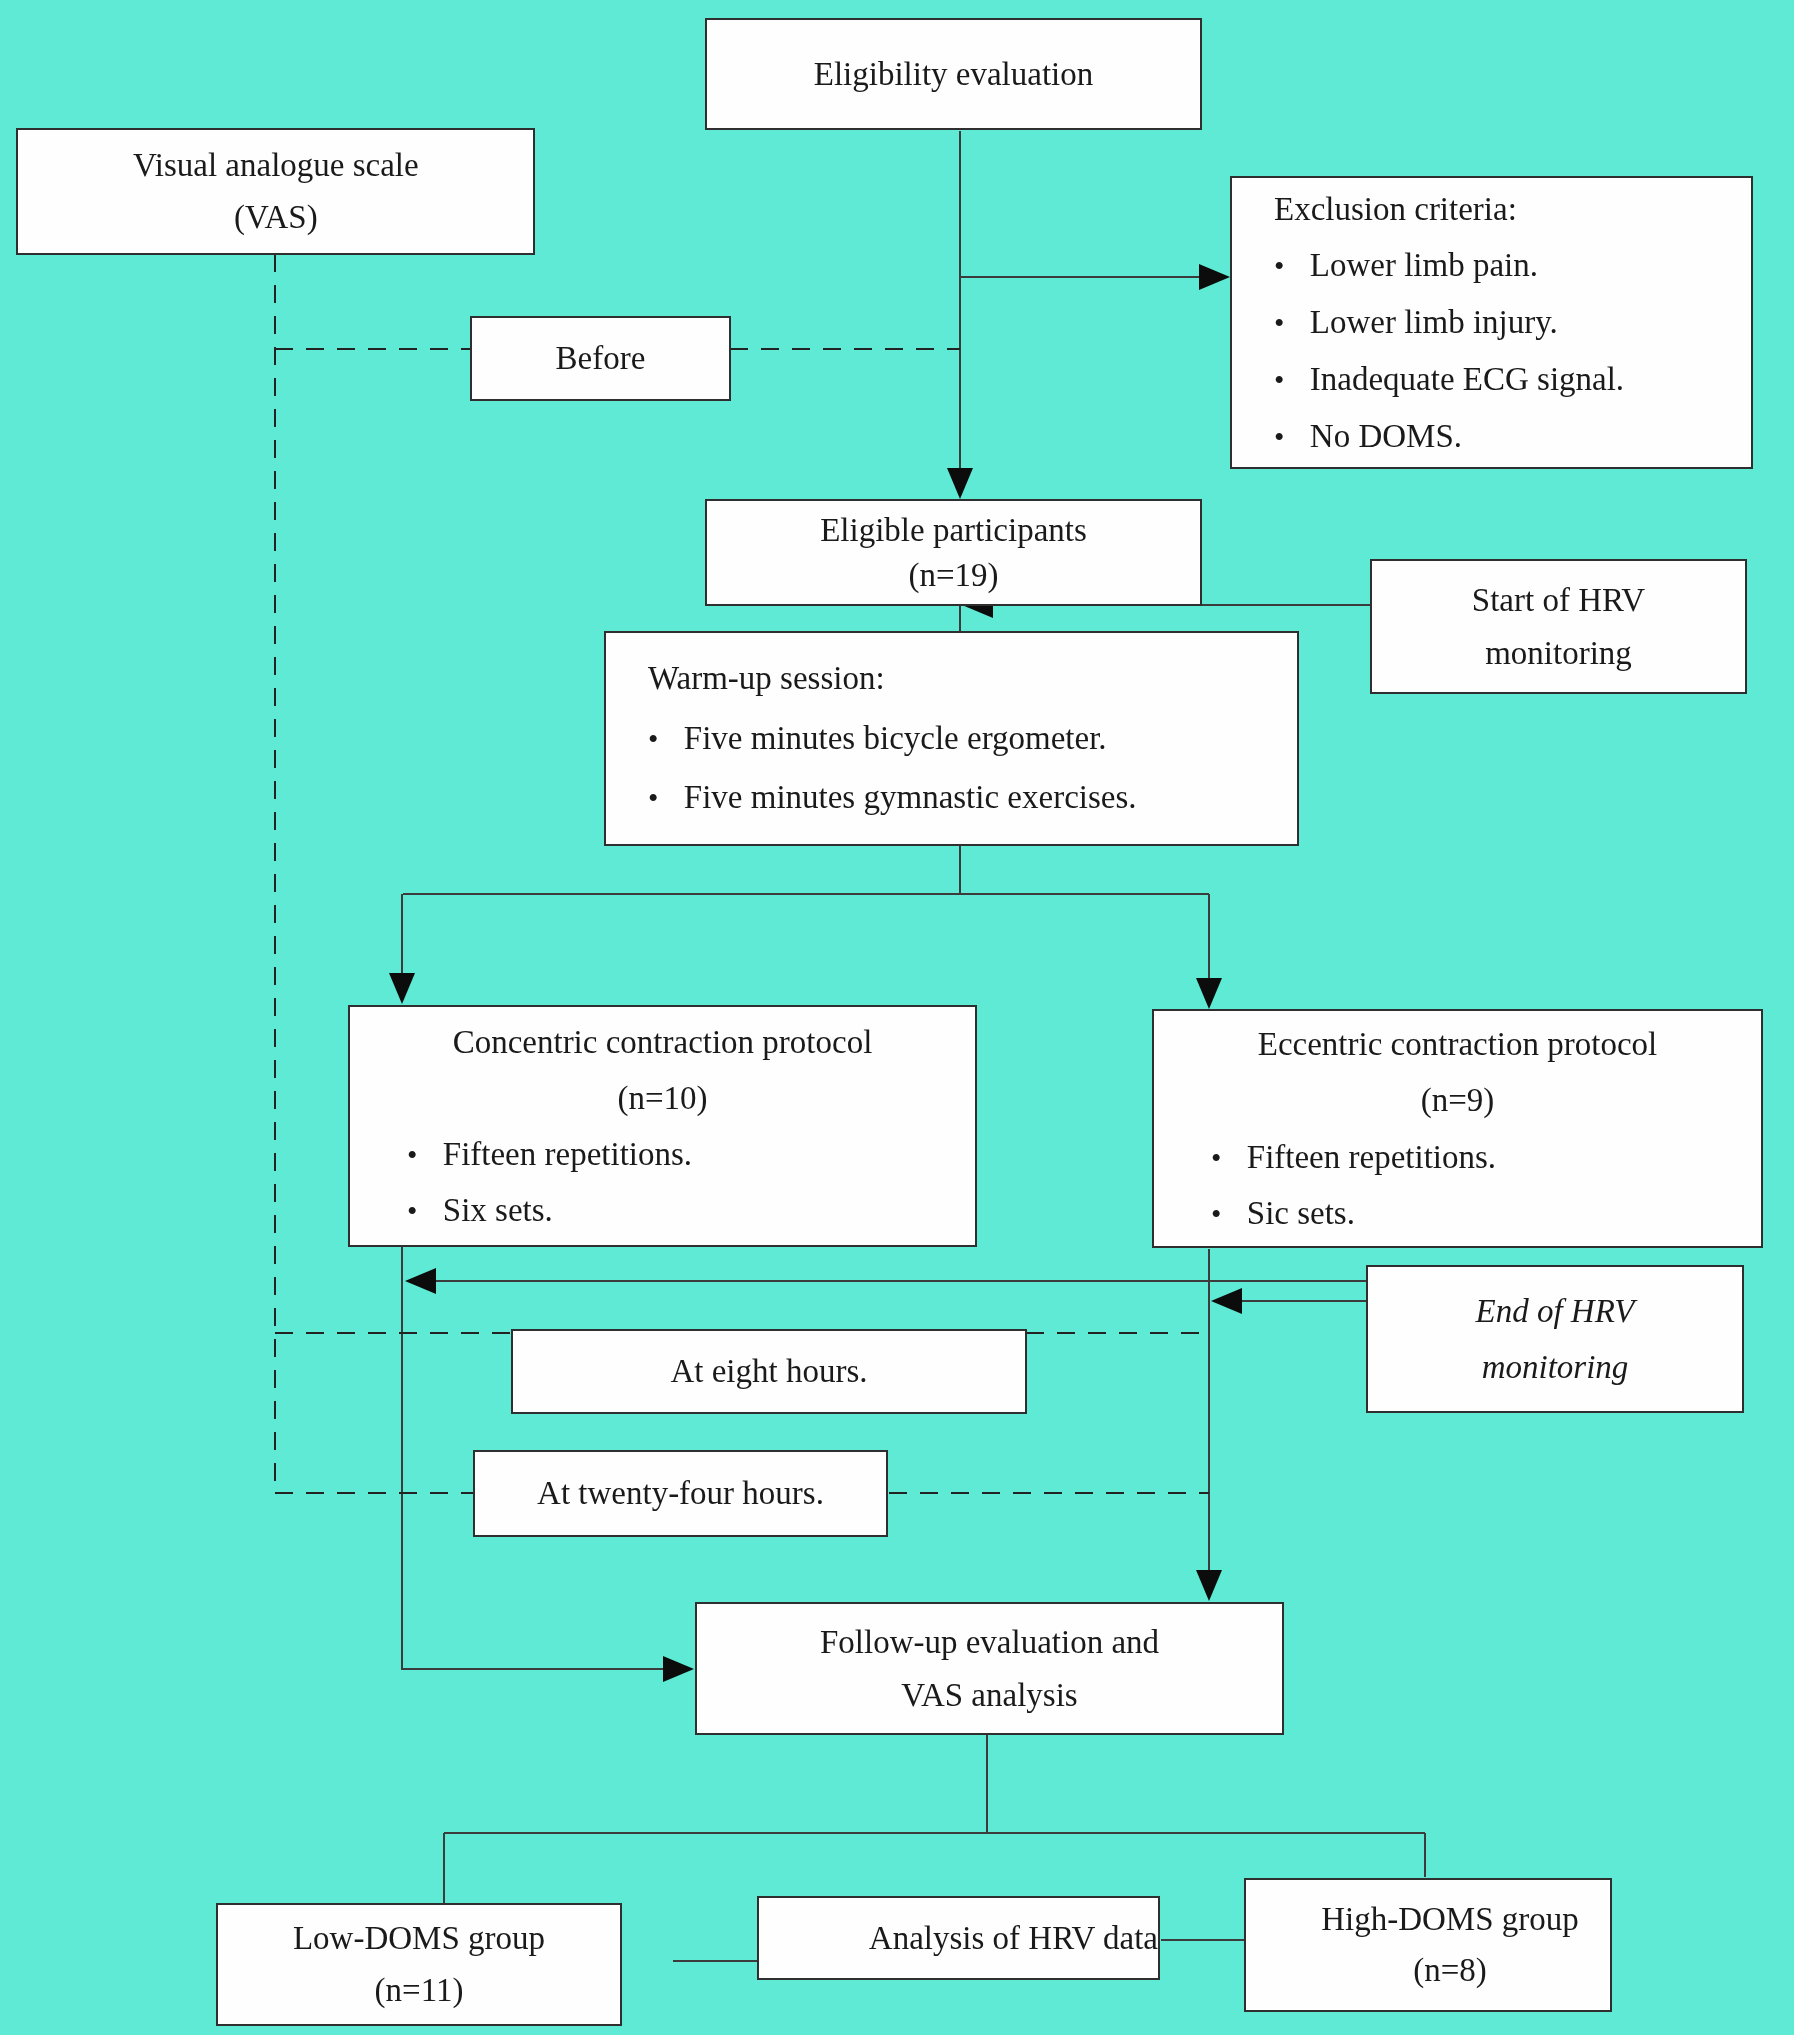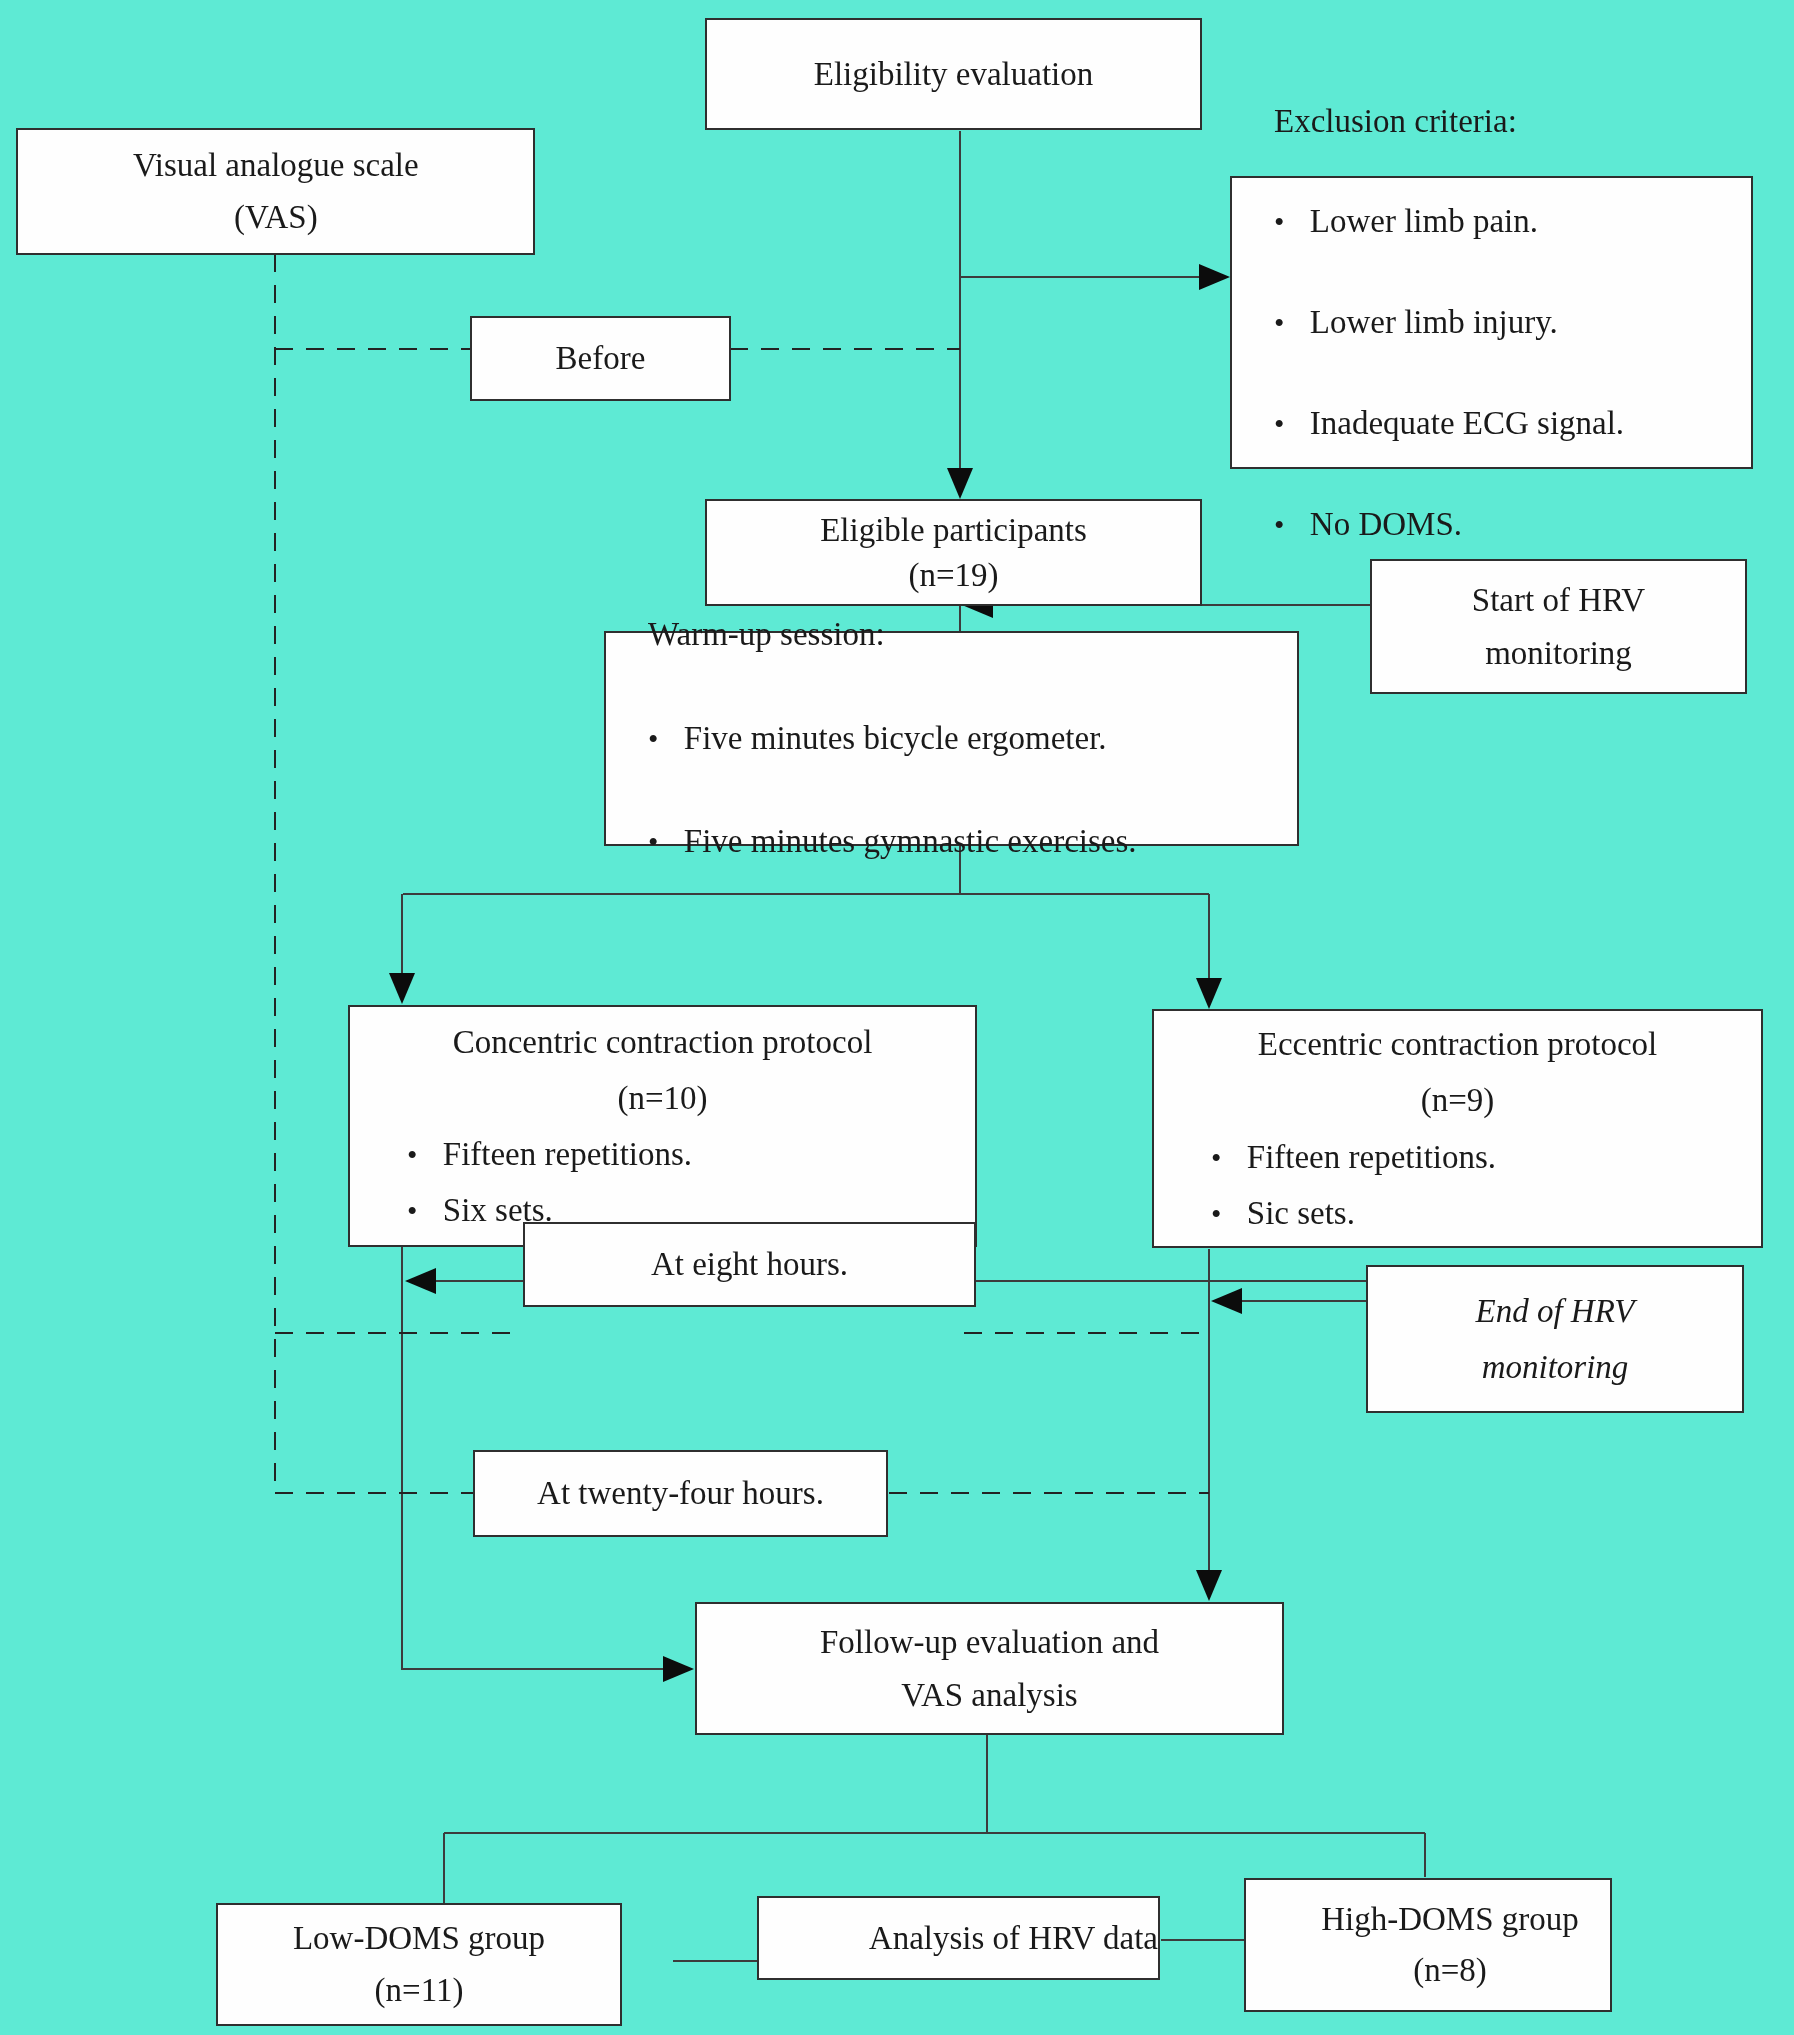--- a/index.html
+++ b/index.html
@@ -17,21 +17,21 @@
     box-sizing: border-box;
     border: 2.4px solid #2f2f2f;
     background: #fefefe;
     display: flex;
     flex-direction: column;
     justify-content: center;
     font-size: 33px;
     line-height: 1.78;
   }
   .center { align-items: center; text-align: center; }
-  .leftpad { padding-left: 42px; padding-right: 12px; align-items: flex-start; text-align: left; gap: 44px; }
+  .leftpad { padding-left: 42px; padding-right: 12px; align-items: flex-start; text-align: left; }
   .titleline { display: block; }
   .bullets-center { width: 100%; padding-left: 57px; box-sizing: border-box; text-align: left; }
   .bullet-line { display: flex; align-items: baseline; text-align: left; }
   .bullet-line::before { content: "\2022"; margin-right: 25.4px; font-size: 0.9em; }
   .hline, .vline, .dash-h, .dash-v, .arr { position: absolute; }
   .hline { height: 2.4px; background: #3c3c3c; }
   .vline { width: 2.4px; background: #3c3c3c; }
   .dash-h { height: 2.4px; background: repeating-linear-gradient(to right, #232323 0 18px, transparent 18px 31px); }
   .dash-v { width: 2.4px; background: repeating-linear-gradient(to bottom, #232323 0 18px, transparent 18px 31px); }
   .arr { width: 0; height: 0; }
@@ -155,21 +155,21 @@
           <span>Sic sets.</span>
         </span>
     </div>
   </div>
 
   <div class="node center" style="left:1366px; top:1265px; width:378px; height:148px; line-height:1.7;font-style:italic;">
     <span class="titleline">End of HRV</span>
     <span class="titleline">monitoring</span>
   </div>
 
-  <div class="node center" style="left:511px; top:1222px; width:453px; height:85px;margin-left:12px;">
+  <div class="node center" style="left:511px; top:1329px; width:516px; height:85px;">
     <span class="titleline">At eight hours.</span>
   </div>
 
   <div class="node center" style="left:473px; top:1450px; width:415px; height:87px;">
     <span class="titleline">At twenty-four hours.</span>
   </div>
 
   <div class="node center" style="left:695px; top:1602px; width:589px; height:133px; line-height:1.6;">
     <span class="titleline">Follow-up evaluation and</span>
     <span class="titleline">VAS analysis</span>

